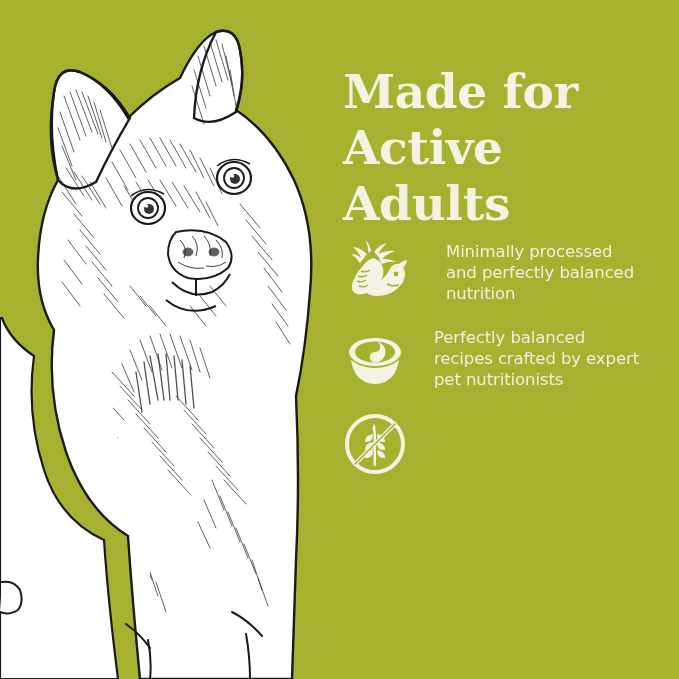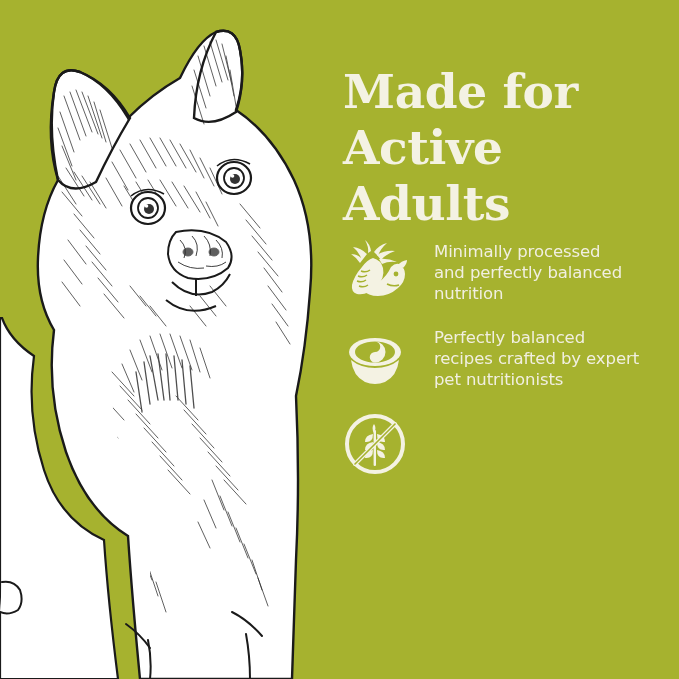--- a/index.html
+++ b/index.html
@@ -64,21 +64,21 @@
     width: 349px;
   }
 
   .feature-row {
     position: relative;
     display: flex;
     align-items: center;
     height: 85px;
     margin-bottom: 0;
   }
-  .feature-row.r1 { height: 86px; }
+  .feature-row.r1 { height: 86px; gap: 12px; }
   .feature-row.r2 { height: 86px; }
   .feature-row.r3 { height: 84px; }
   .feature-row.r4 { height: 86px; }
 
   .feature-icon {
     flex: 0 0 auto;
     width: 66px;
     height: 66px;
     margin-left: 12px;
     margin-right: 26px;

